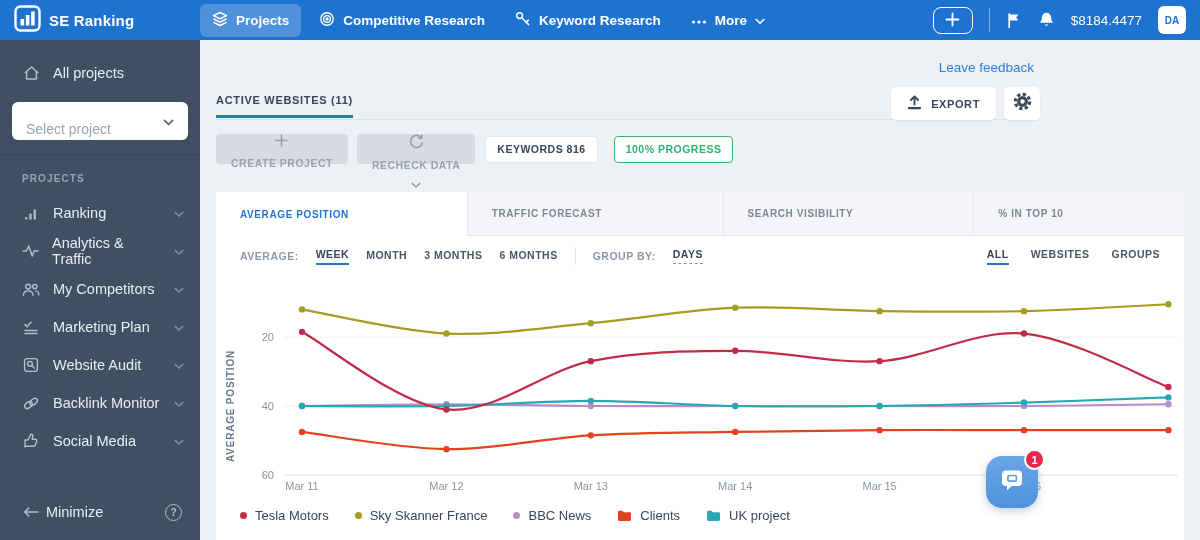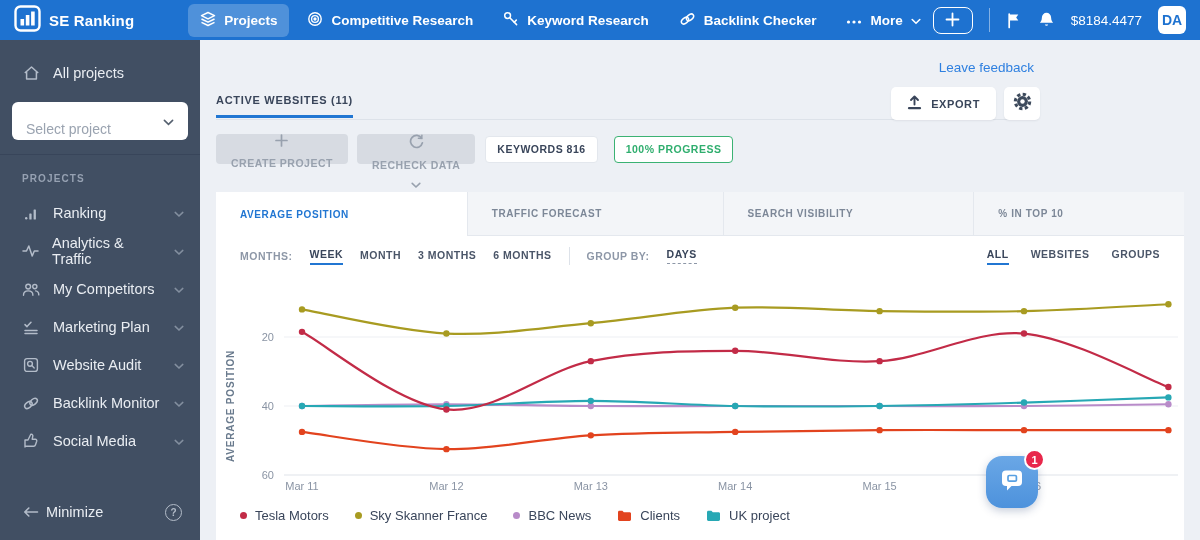--- a/index.html
+++ b/index.html
@@ -16,21 +16,21 @@
   .nav-item { display:flex; align-items:center; gap:8px; padding:7px 12px; border-radius:6px;
               font-size:13.5px; font-weight:600; cursor:pointer; white-space:nowrap; }
   .nav-item.active { background:rgba(255,255,255,.22); }
   .nav-item svg { flex:0 0 auto; }
   .topbar-right { margin-left:auto; display:flex; align-items:center; gap:16px; padding-right:14px; }
   .plus-btn { width:40px; height:27px; border:1.5px solid #fff; border-radius:8px; display:flex;
               align-items:center; justify-content:center; font-size:19px; font-weight:400; cursor:pointer; line-height:1; }
   .top-divider { width:1px; height:24px; background:rgba(255,255,255,.45); }
   .icon-btn { display:flex; align-items:center; justify-content:center; cursor:pointer; }
   .balance { font-size:13.5px; font-weight:400; }
-  .avatar { width:28px; height:28px; background:#fff; color:#1e72d0; border-radius:6px; font-size:14px;
+  .avatar { width:28px; height:28px; background:#fff; color:#1e72d0; border-radius:6px; font-size:10px;
             font-weight:700; display:flex; align-items:center; justify-content:center; cursor:pointer; }
 
   
   .sidebar { position:absolute; top:40px; left:0; width:200px; height:500px; background:#414f63; color:#e9edf2; }
   .side-row { display:flex; align-items:center; gap:13px; padding:0 16px 0 22px; height:38px;
               font-size:14.5px; cursor:pointer; }
   .side-row .chev { margin-left:auto; opacity:.75; }
   .all-projects { margin-top:14px; }
   .select-project { margin:10px 12px 14px 12px; background:#fff; border-radius:6px; height:38px;
                     display:flex; align-items:center; padding:0 14px; cursor:pointer; }
@@ -132,27 +132,20 @@
       </div>
       <div class="nav-item">
         <span><svg width="16" height="16" viewBox="0 0 16 16" fill="none" stroke="#fff" stroke-width="1.5" stroke-linecap="round">
               <circle cx="4.6" cy="4.6" r="2.9"></circle>
               <path d="M6.8 6.8 L13.6 13.6"></path>
               <path d="M11.2 11.2 L13.3 9.1"></path>
             </svg></span>
         <span>Keyword Research</span>
       </div>
       <div class="nav-item">
-        <span><svg width="17" height="16" viewBox="0 0 17 16" fill="none" stroke="#fff" stroke-width="1.5">
-              <ellipse cx="6" cy="9.6" rx="4.1" ry="2.6" transform="rotate(-40 6 9.6)"></ellipse>
-              <ellipse cx="11" cy="6.4" rx="4.1" ry="2.6" transform="rotate(-40 11 6.4)"></ellipse>
-            </svg></span>
-        <span>Backlink Checker</span>
-      </div>
-      <div class="nav-item">
         <span><svg width="16" height="6" viewBox="0 0 16 6">
               <circle cx="2.5" cy="3" r="1.6" fill="#fff"></circle>
               <circle cx="8" cy="3" r="1.6" fill="#fff"></circle>
               <circle cx="13.5" cy="3" r="1.6" fill="#fff"></circle>
             </svg></span>
         <span>More</span>
         <span><svg width="10" height="7" viewBox="0 0 10 7" fill="none" stroke="#fff" stroke-width="1.6" stroke-linecap="round">
               <path d="M1.2 1.5 L5 5.2 8.8 1.5"></path>
             </svg></span>
       </div>
@@ -343,21 +336,21 @@
     </div>
 
     <div class="chart-card">
       <div class="chart-tabs">
         <div class="ctab active">AVERAGE POSITION</div>
         <div class="ctab">TRAFFIC FORECAST</div>
         <div class="ctab">SEARCH VISIBILITY</div>
         <div class="ctab">% IN TOP 10</div>
       </div>
       <div class="controls">
-        <span class="lbl">MONTHS:</span>
+        <span class="lbl">AVERAGE:</span>
         <span class="ctrl active">WEEK</span>
         <span class="ctrl">MONTH</span>
         <span class="ctrl">3 MONTHS</span>
         <span class="ctrl">6 MONTHS</span>
         <span class="v-div"></span>
         <span class="lbl">GROUP BY:</span>
         <span class="ctrl dashed">DAYS</span>
         <span class="scope">
           <span class="ctrl active">ALL</span>
           <span class="ctrl">WEBSITES</span>

